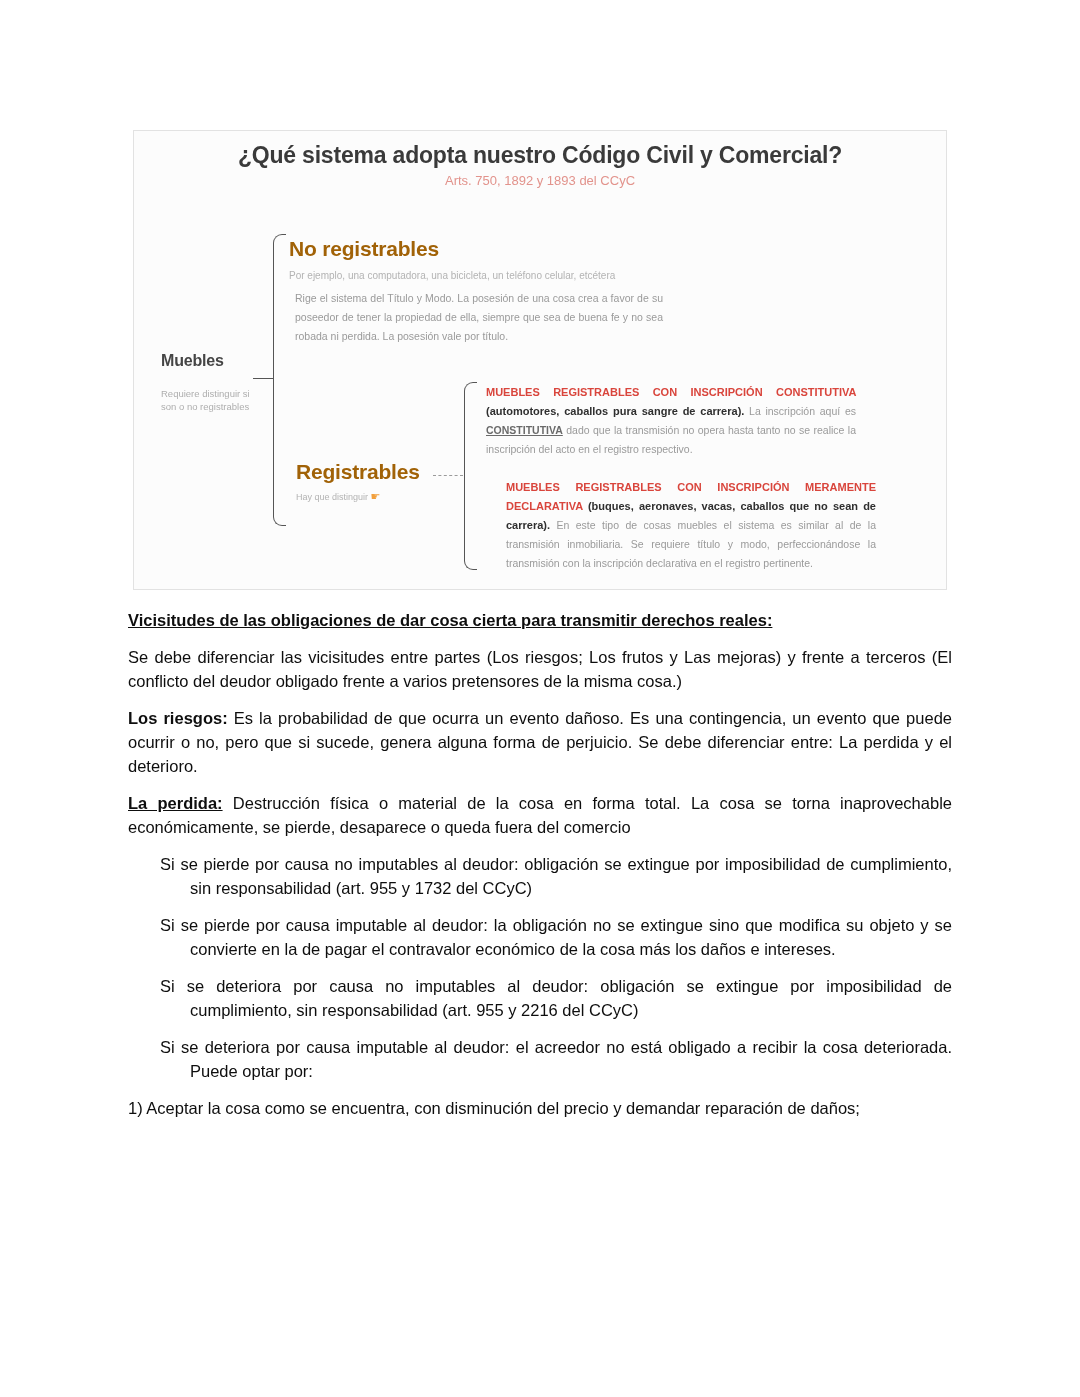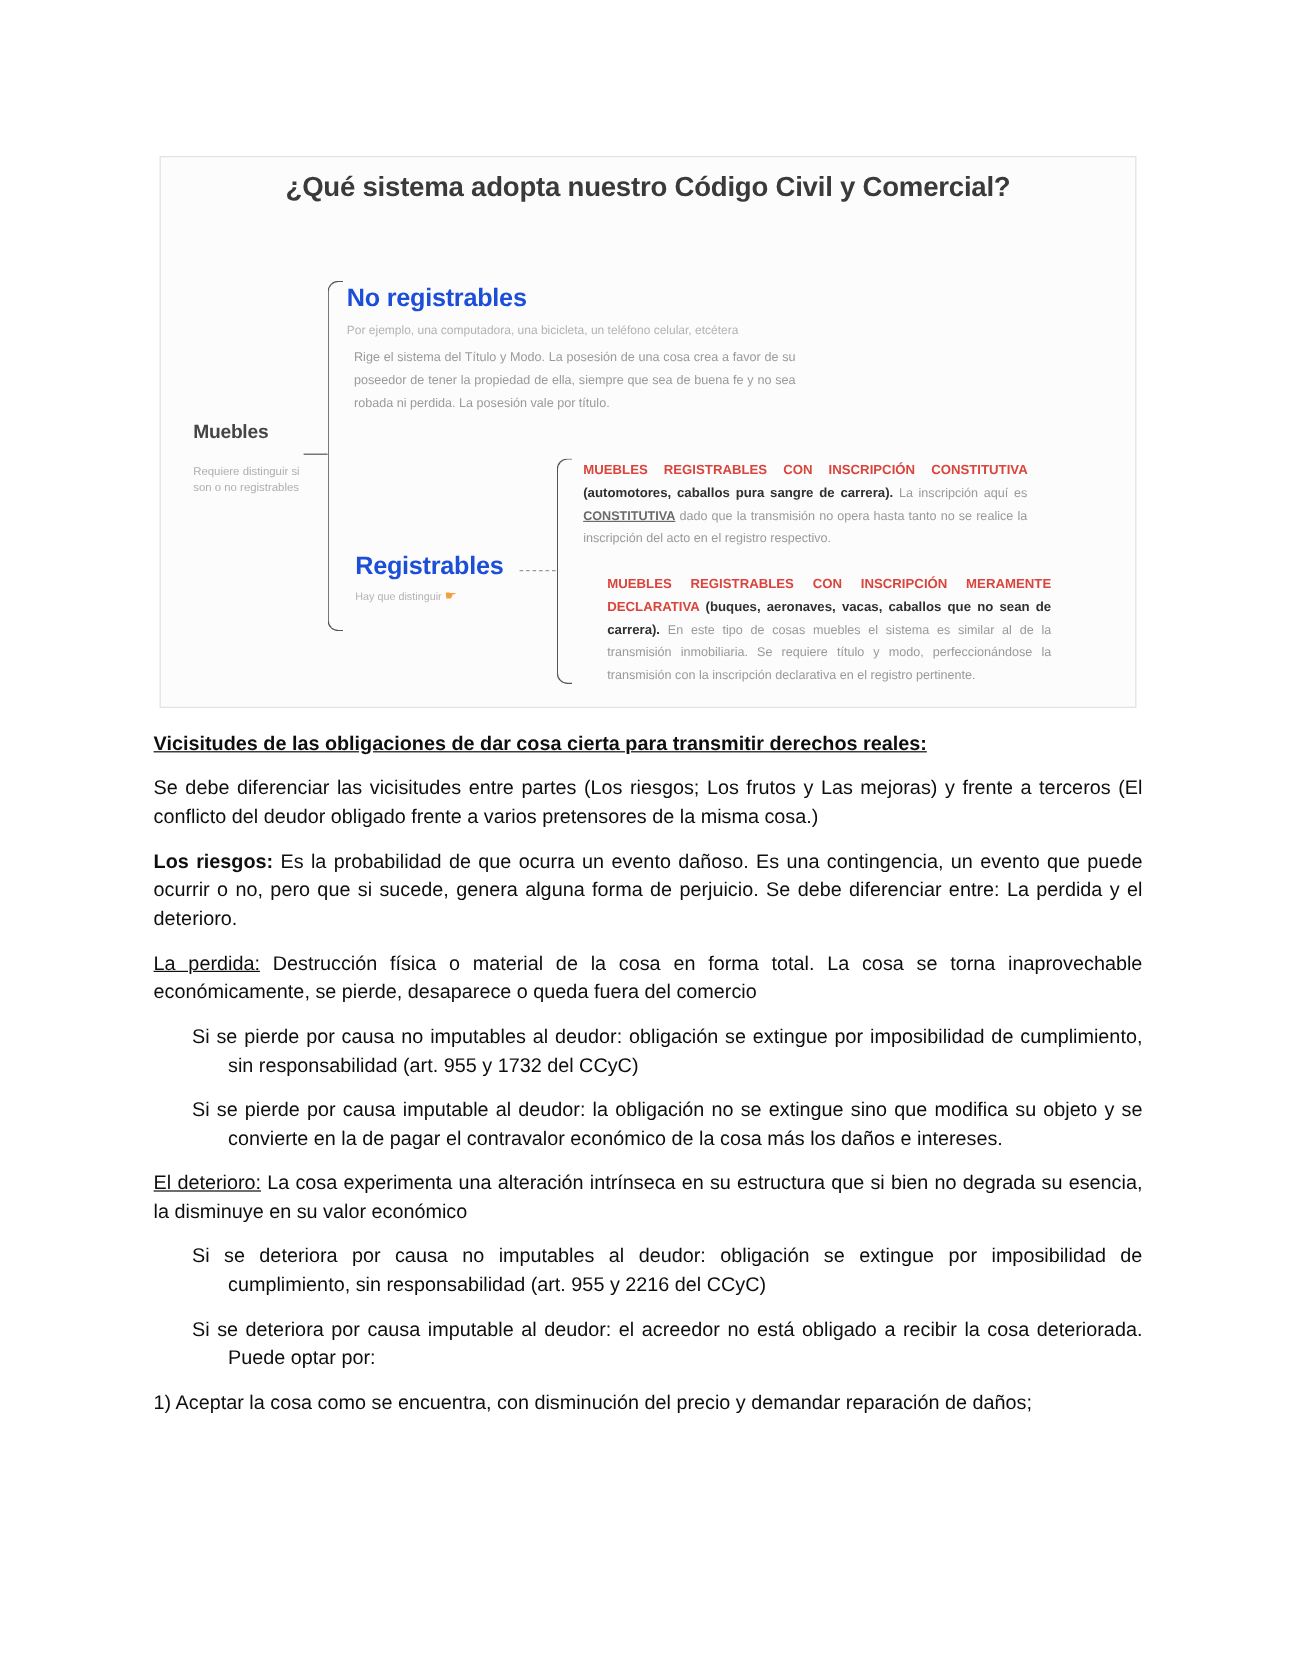--- a/index.html
+++ b/index.html
@@ -30,21 +30,21 @@
     font-size: 23px; font-weight: bold; color: #3a3a3a;
     letter-spacing: -0.2px;
   }
   .diagram-subtitle {
     position: absolute; top: 42px; left: 0; width: 100%;
     text-align: center;
     font-size: 13px; color: #e2938c;
   }
   .branch-label {
     position: absolute;
-    font-size: 21px; font-weight: bold; color: #1d4ed8;
+    font-size: 21px; font-weight: bold; color: #a16207;
     letter-spacing: -0.2px;
   }
   .label-noreg { left: 155px; top: 106px; }
   .label-reg   { left: 162px; top: 329px; }
   .branch-example {
     position: absolute; left: 155px; top: 139px;
     font-size: 10px; color: #b3b3b3; width: 380px;
   }
   .branch-body {
     position: absolute; left: 161px; top: 158px; width: 368px;
@@ -100,33 +100,34 @@
     left: 128px; top: 608px;
     width: 824px;
     font-size: 16.5px; line-height: 24px;
     color: #0e0e0e;
     text-align: justify;
   }
   .doc p { margin: 0 0 13px 0; }
   .doc-heading { font-weight: bold; }
   .doc-heading span { text-decoration: underline; }
   .lbl-bold-underline { font-weight: bold; }
-  .lbl-underline { text-decoration: underline; }
+  .lbl-underline { text-decoration: underline; font-weight: bold; }
   .hang {
     margin-left: 62px !important;
     text-indent: -30px;
   }
 </style>
 </head>
 <body>
 
 <div class="page">
 
   <div class="diagram">
     <div class="diagram-title">¿Qué sistema adopta nuestro Código Civil y Comercial?</div>
+    <div class="diagram-subtitle">Arts. 750, 1892 y 1893 del CCyC</div>
 
     <div class="root-label">Muebles</div>
     <div class="root-caption">Requiere distinguir si son o no registrables</div>
 
     <div class="connector muebles-connector"></div>
     <div class="bracket main-bracket"></div>
     <div class="connector reg-connector"></div>
     <div class="bracket sub-bracket"></div>
 
     <div class="branch-label label-noreg">No registrables</div>
@@ -152,21 +153,20 @@
 
     <p>Se debe diferenciar las vicisitudes  entre partes (Los riesgos; Los frutos y Las mejoras)  y frente a terceros (El conflicto del deudor obligado frente a varios  pretensores de la misma cosa.)</p>
 
     <p><span class="lbl-bold-underline">Los riesgos:</span><span> Es la probabilidad de que ocurra un evento dañoso. Es una  contingencia, un evento que puede ocurrir o no, pero que si sucede, genera  alguna forma de perjuicio. Se debe diferenciar entre: La perdida y el deterioro.</span></p>
 
     <p><span class="lbl-underline">La perdida:</span><span> Destrucción física o material de la cosa en forma total.  La cosa se torna inaprovechable económicamente, se  pierde, desaparece o queda fuera del comercio</span></p>
 
     <p class="hang">Si se pierde por causa no imputables al deudor: obligación se extingue por imposibilidad de cumplimiento, sin responsabilidad (art. 955 y 1732 del CCyC)</p>
     <p class="hang">Si se pierde por causa imputable al deudor: la obligación no se extingue sino que modifica su objeto y se convierte en la de pagar el contravalor económico de la cosa más los daños e intereses.</p>
 
-    <p><span class="lbl-underline">El deterioro:</span><span> La cosa experimenta una alteración intrínseca  en su estructura que si bien no degrada su  esencia, la disminuye en su valor económico</span></p>
 
     <p class="hang">Si se deteriora por causa no imputables al deudor: obligación se extingue por imposibilidad de cumplimiento, sin responsabilidad (art. 955 y 2216 del CCyC)</p>
     <p class="hang">Si se deteriora por causa imputable al deudor: el acreedor no está obligado a recibir la cosa deteriorada. Puede optar por:</p>
 
     <p>1) Aceptar la cosa como se encuentra, con disminución del precio y demandar reparación de daños;</p>
   </div>
 
 </div>
 
 </body></html>

